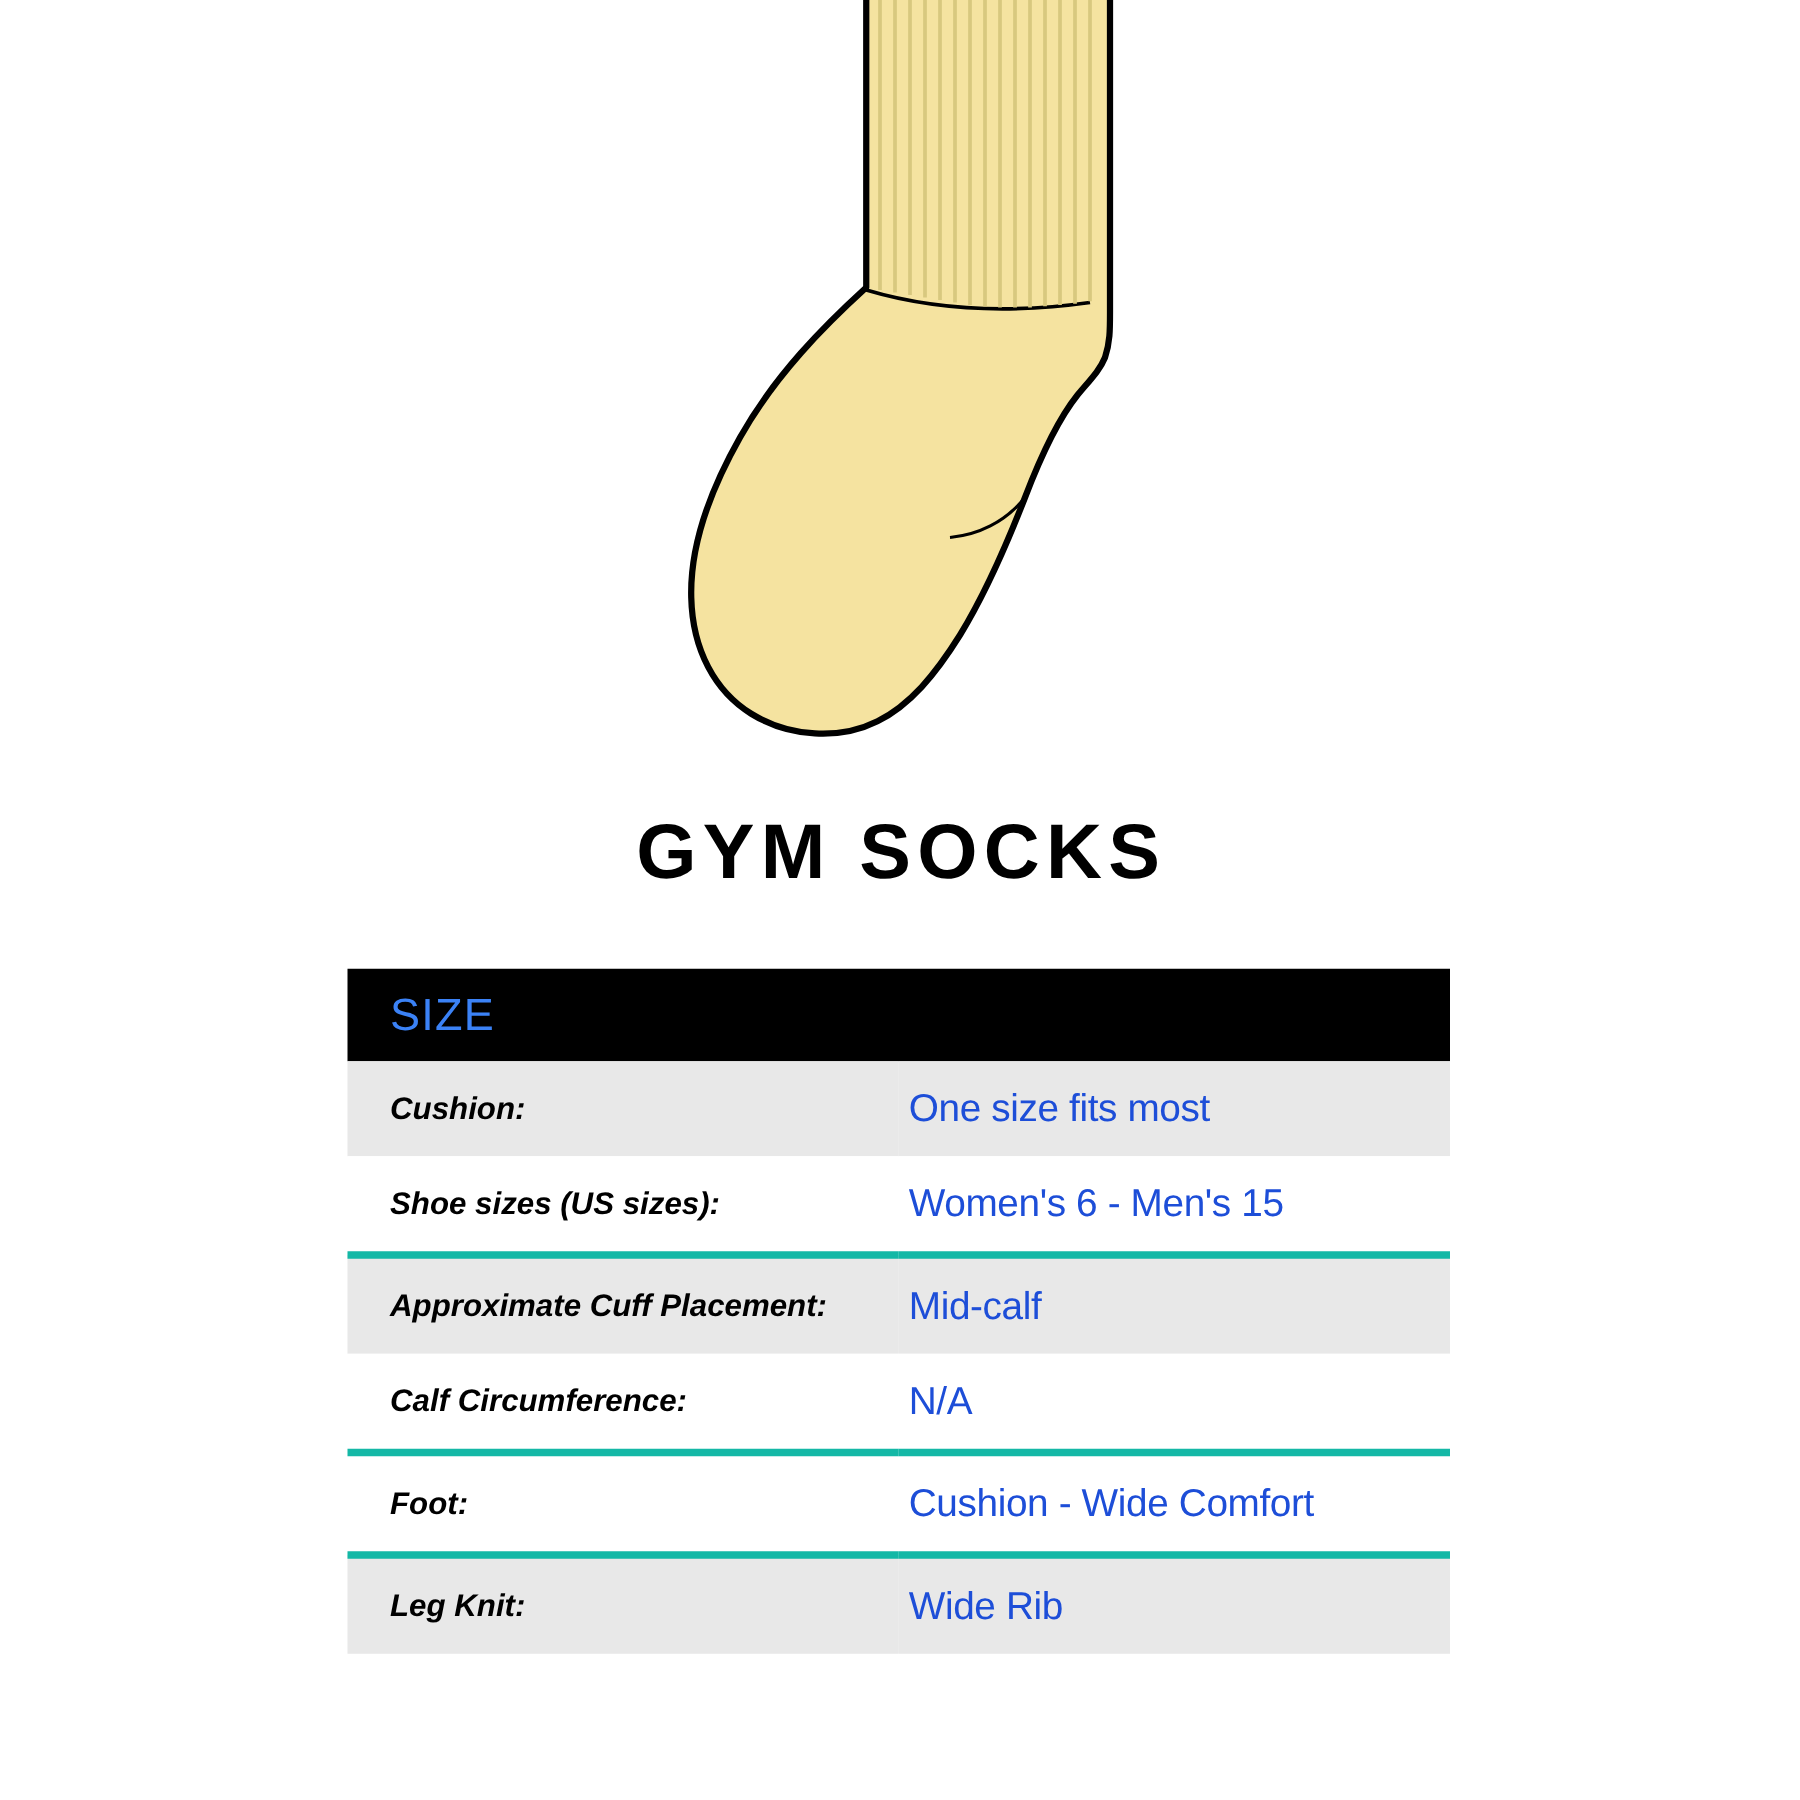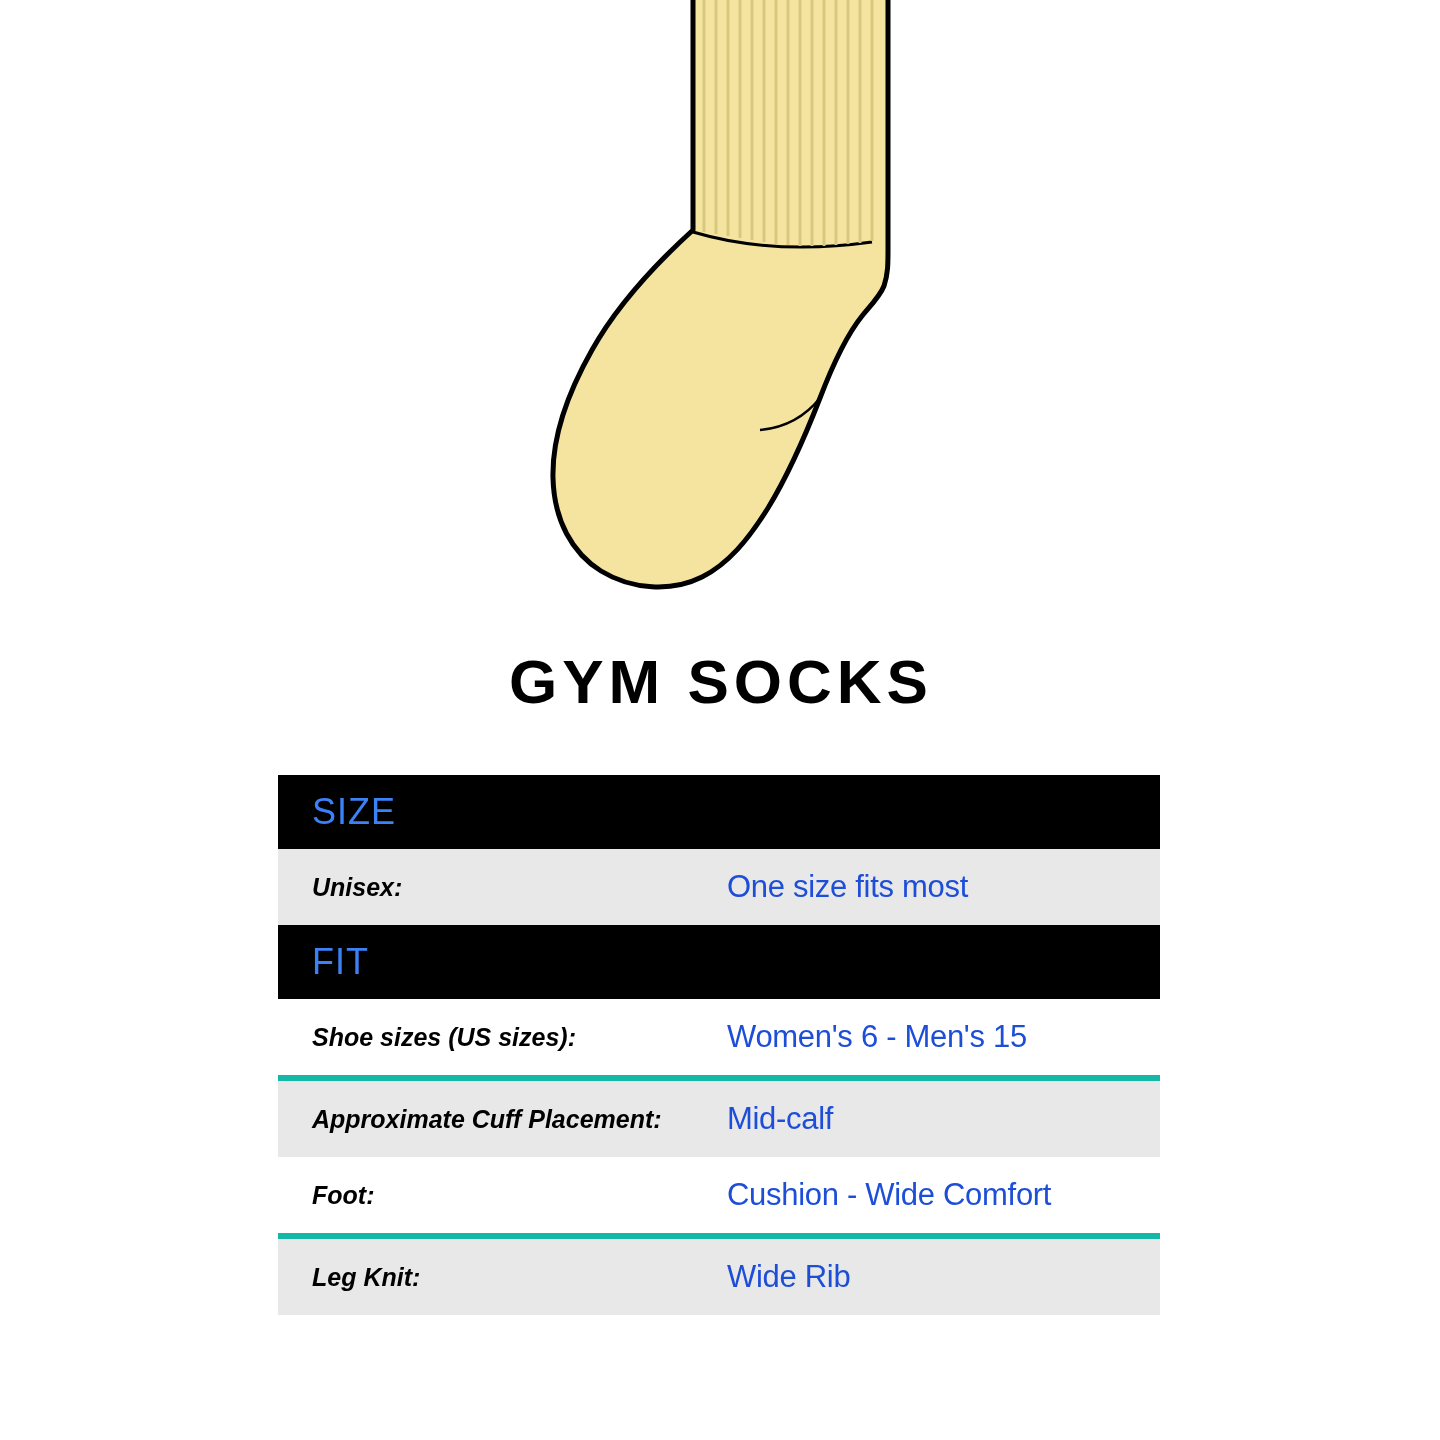--- a/index.html
+++ b/index.html
@@ -142,34 +142,35 @@
 
   <div class="product-title">GYM SOCKS</div>
 
   <table class="spec-table">
     <tbody>
 
       <tr class="section-row">
         <td colspan="2">SIZE</td>
       </tr>
       <tr class="data-row row-grey">
-        <td class="label">Unisex:</td>
+        <td class="label">Cushion:</td>
         <td class="value">One size fits most</td>
       </tr>
 
-      <tr class="section-row">
-        <td colspan="2">FIT</td>
-      </tr>
       <tr class="data-row row-white">
         <td class="label">Shoe sizes (US sizes):</td>
         <td class="value">Women's 6 - Men's 15</td>
       </tr>
       <tr class="data-row row-grey">
         <td class="label">Approximate Cuff Placement:</td>
         <td class="value">Mid-calf</td>
+      </tr>
+      <tr class="data-row row-white">
+        <td class="label">Calf Circumference:</td>
+        <td class="value">N/A</td>
       </tr>
 
       <tr class="data-row row-white">
         <td class="label">Foot:</td>
         <td class="value">Cushion - Wide Comfort</td>
       </tr>
       <tr class="data-row row-grey">
         <td class="label">Leg Knit:</td>
         <td class="value">Wide Rib</td>
       </tr>

